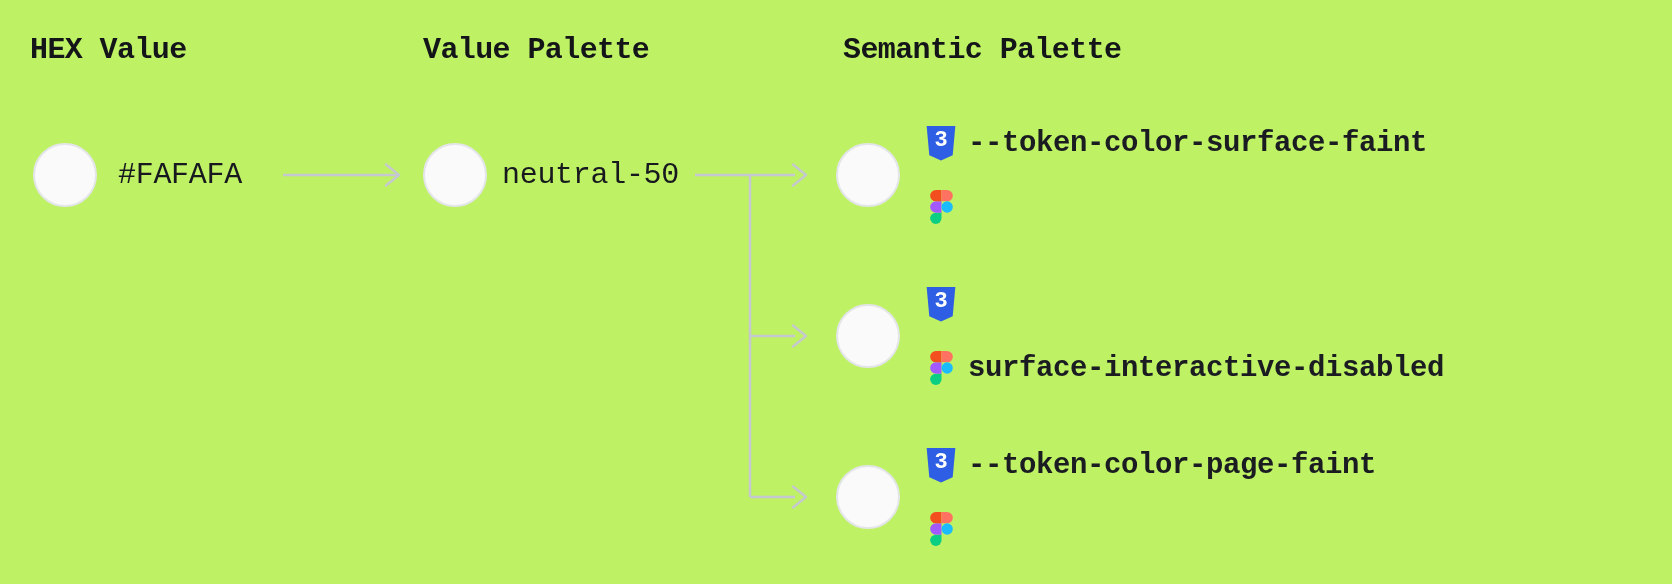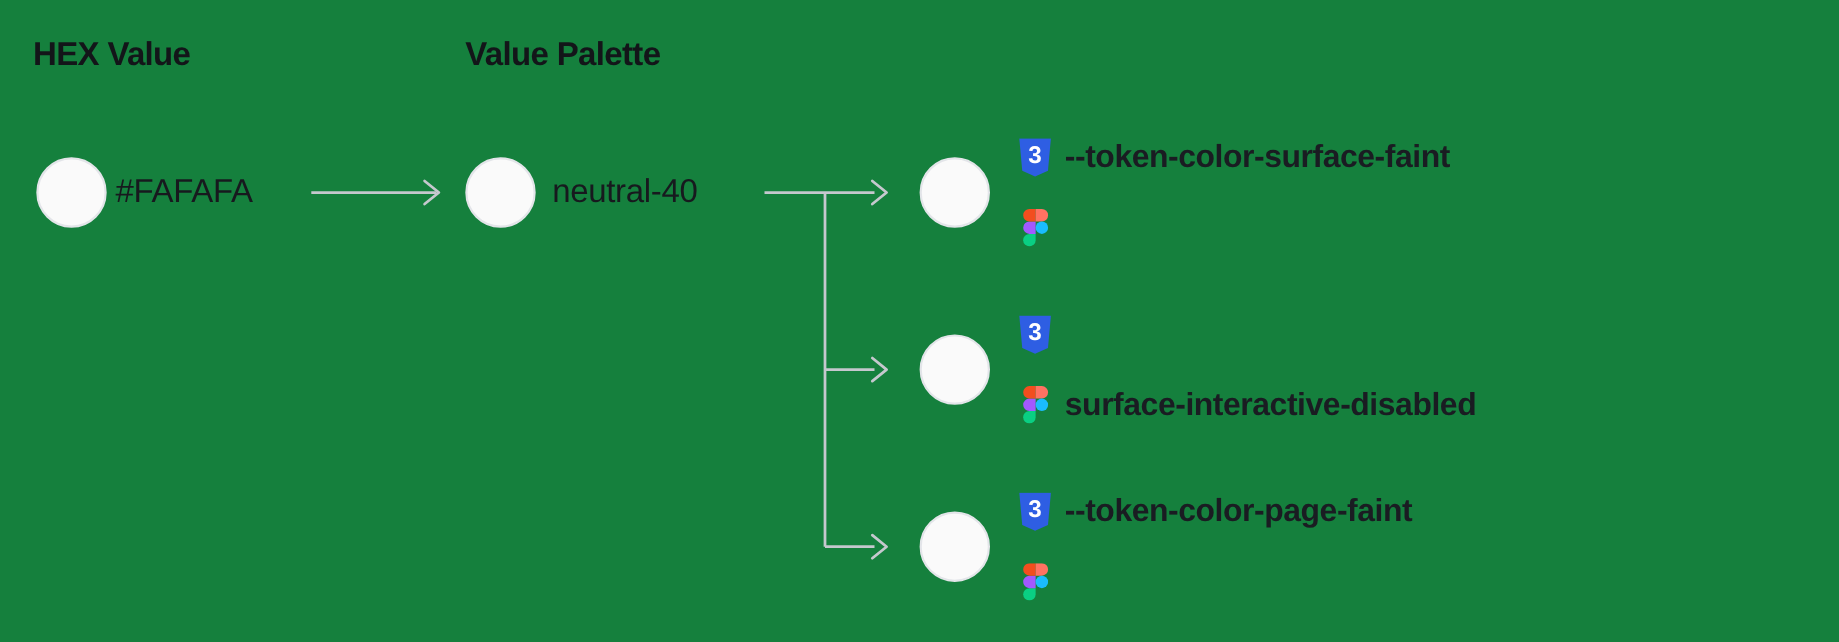--- a/index.html
+++ b/index.html
@@ -1,22 +1,22 @@
 <!DOCTYPE html>
 <html><head>
 <meta charset="utf-8">
 <style>
   html, body { margin: 0; padding: 0; background: #ffffff; }
   .canvas {
     position: relative;
     width: 1672px;
     height: 584px;
-    background: #15803d;
+    background: #bef264;
     overflow: hidden;
-    font-family: Liberation Sans, sans-serif;
+    font-family: Liberation Mono, monospace;
     color: #16181D;
   }
 
   .col-header {
     position: absolute;
     top: 33px;
     font-size: 30px;
     font-weight: 700;
     letter-spacing: -0.6px;
     color: #131519;
@@ -105,42 +105,43 @@
     line-height: 1;
   }
 </style>
 </head>
 <body>
 
 <div class="canvas">
 
   <div class="col-header" style="left:30px">HEX Value</div>
   <div class="col-header" style="left:423px">Value Palette</div>
+  <div class="col-header" style="left:843px">Semantic Palette</div>
 
   <svg class="connectors" width="1672" height="584" viewBox="0 0 1672 584">
     <g fill="none" stroke="#C5C8CE" stroke-width="2.5">
 
       <path d="M283 175 H 397"></path>
       <path d="M386 164.5 L 399 175 L 386 185.5" stroke-linecap="round" stroke-linejoin="round"></path>
 
       <path d="M695 175 H 795"></path>
       <path d="M750 175 V 497"></path>
       <path d="M750 336 H 795"></path>
       <path d="M750 497 H 795"></path>
       <path d="M793 164.5 L 806 175 L 793 185.5" stroke-linecap="round" stroke-linejoin="round"></path>
       <path d="M793 325.5 L 806 336 L 793 346.5" stroke-linecap="round" stroke-linejoin="round"></path>
       <path d="M793 486.5 L 806 497 L 793 507.5" stroke-linecap="round" stroke-linejoin="round"></path>
     </g>
   </svg>
 
   <div class="swatch" style="left: 33px; top: 143px; background: rgb(250, 250, 250);"></div>
-  <div class="row-label" style="left:105px">#FAFAFA</div>
+  <div class="row-label" style="left:118px">#FAFAFA</div>
 
   <div class="swatch" style="left: 423px; top: 143px; background: rgb(250, 250, 250);"></div>
-  <div class="row-label" style="left:502px">neutral-40</div>
+  <div class="row-label" style="left:502px">neutral-50</div>
 
   <div class="sem-row" style="top:111px">
     <div class="swatch sem-swatch" style="background: rgb(250, 250, 250);"></div>
     <div class="token-lines">
       <div class="token-line">
         <span class="icon-slot">
           <span class="css-badge">3</span>
         </span>
         <span class="token-text">--token-color-surface-faint</span>
       </div>

